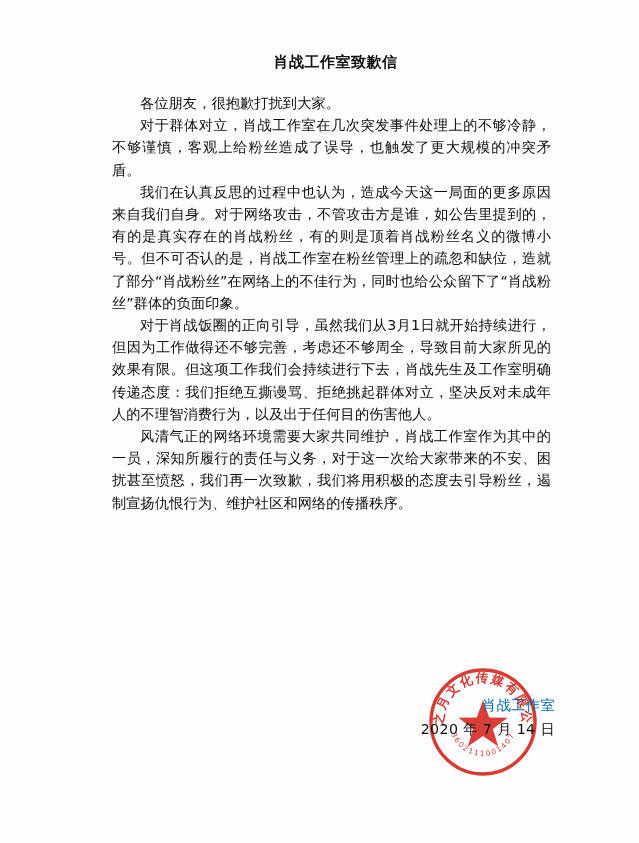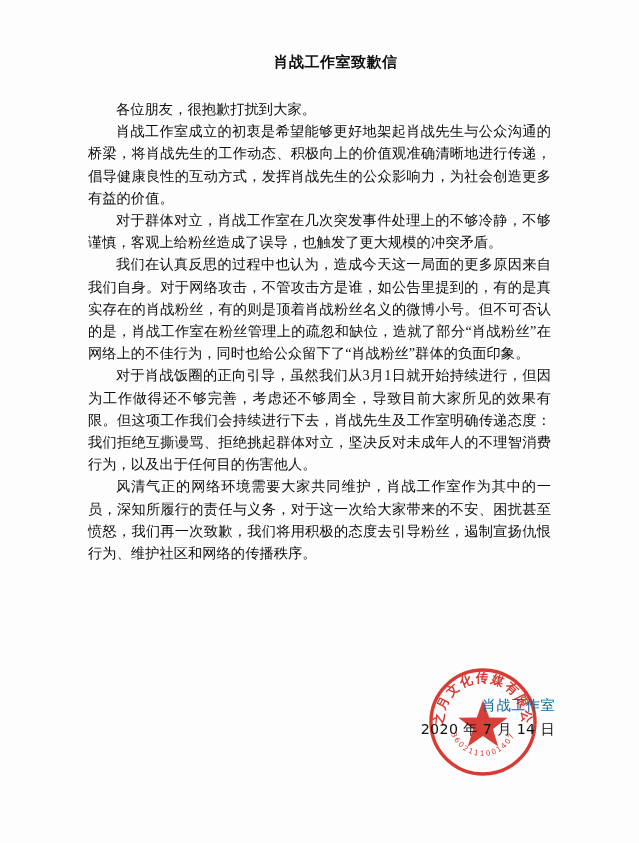--- a/index.html
+++ b/index.html
@@ -25,24 +25,23 @@
     text-align: center;
     font-size: 15px;
     font-weight: bold;
     color: #111111;
     letter-spacing: 0.5px;
     padding-top: 52px;
     line-height: 20px;
     margin-left: 32px;
   }
   .body-block {
-    margin-top: 26px;
-    padding-left: 88px;
+    margin-top: 20px;
+    padding-left: 112px;
     padding-right: 88px;
-    font-family: Liberation Serif, serif;
   }
   .para {
     font-size: 14.2px;
     line-height: 22.2px;
     color: #0d0d0d;
     text-align: justify;
     text-justify: inter-ideograph;
     text-indent: 28px;
     margin: 0 0 0 0;
     letter-spacing: 0.1px;
@@ -90,21 +89,20 @@
 </style>
 </head>
 <body>
 
 <div class="page">
 
   <div class="doc-title">肖战工作室致歉信</div>
 
   <div class="body-block">
     <p class="para">各位朋友，很抱歉打扰到大家。</p>
-    <p class="para">肖战工作室成立的初衷是希望能够更好地架起肖战先生与公众沟通的桥梁，将肖战先生的工作动态、积极向上的价值观准确清晰地进行传递，倡导健康良性的互动方式，发挥肖战先生的公众影响力，为社会创造更多有益的价值。</p>
     <p class="para">对于群体对立，肖战工作室在几次突发事件处理上的不够冷静，不够谨慎，客观上给粉丝造成了误导，也触发了更大规模的冲突矛盾。</p>
     <p class="para">我们在认真反思的过程中也认为，造成今天这一局面的更多原因来自我们自身。对于网络攻击，不管攻击方是谁，如公告里提到的，有的是真实存在的肖战粉丝，有的则是顶着肖战粉丝名义的微博小号。但不可否认的是，肖战工作室在粉丝管理上的疏忽和缺位，造就了部分“肖战粉丝”在网络上的不佳行为，同时也给公众留下了“肖战粉丝”群体的负面印象。</p>
     <p class="para">对于肖战饭圈的正向引导，虽然我们从3月1日就开始持续进行，但因为工作做得还不够完善，考虑还不够周全，导致目前大家所见的效果有限。但这项工作我们会持续进行下去，肖战先生及工作室明确传递态度：我们拒绝互撕谩骂、拒绝挑起群体对立，坚决反对未成年人的不理智消费行为，以及出于任何目的伤害他人。</p>
     <p class="para">风清气正的网络环境需要大家共同维护，肖战工作室作为其中的一员，深知所履行的责任与义务，对于这一次给大家带来的不安、困扰甚至愤怒，我们再一次致歉，我们将用积极的态度去引导粉丝，遏制宣扬仇恨行为、维护社区和网络的传播秩序。</p>
   </div>
 
   <div class="stamp">
     <svg viewBox="0 0 112 112" xmlns="http://www.w3.org/2000/svg">
       <defs>
         <path id="arcTop" d="M 16,56 A 40,40 0 0 1 96,56" fill="none"></path>

